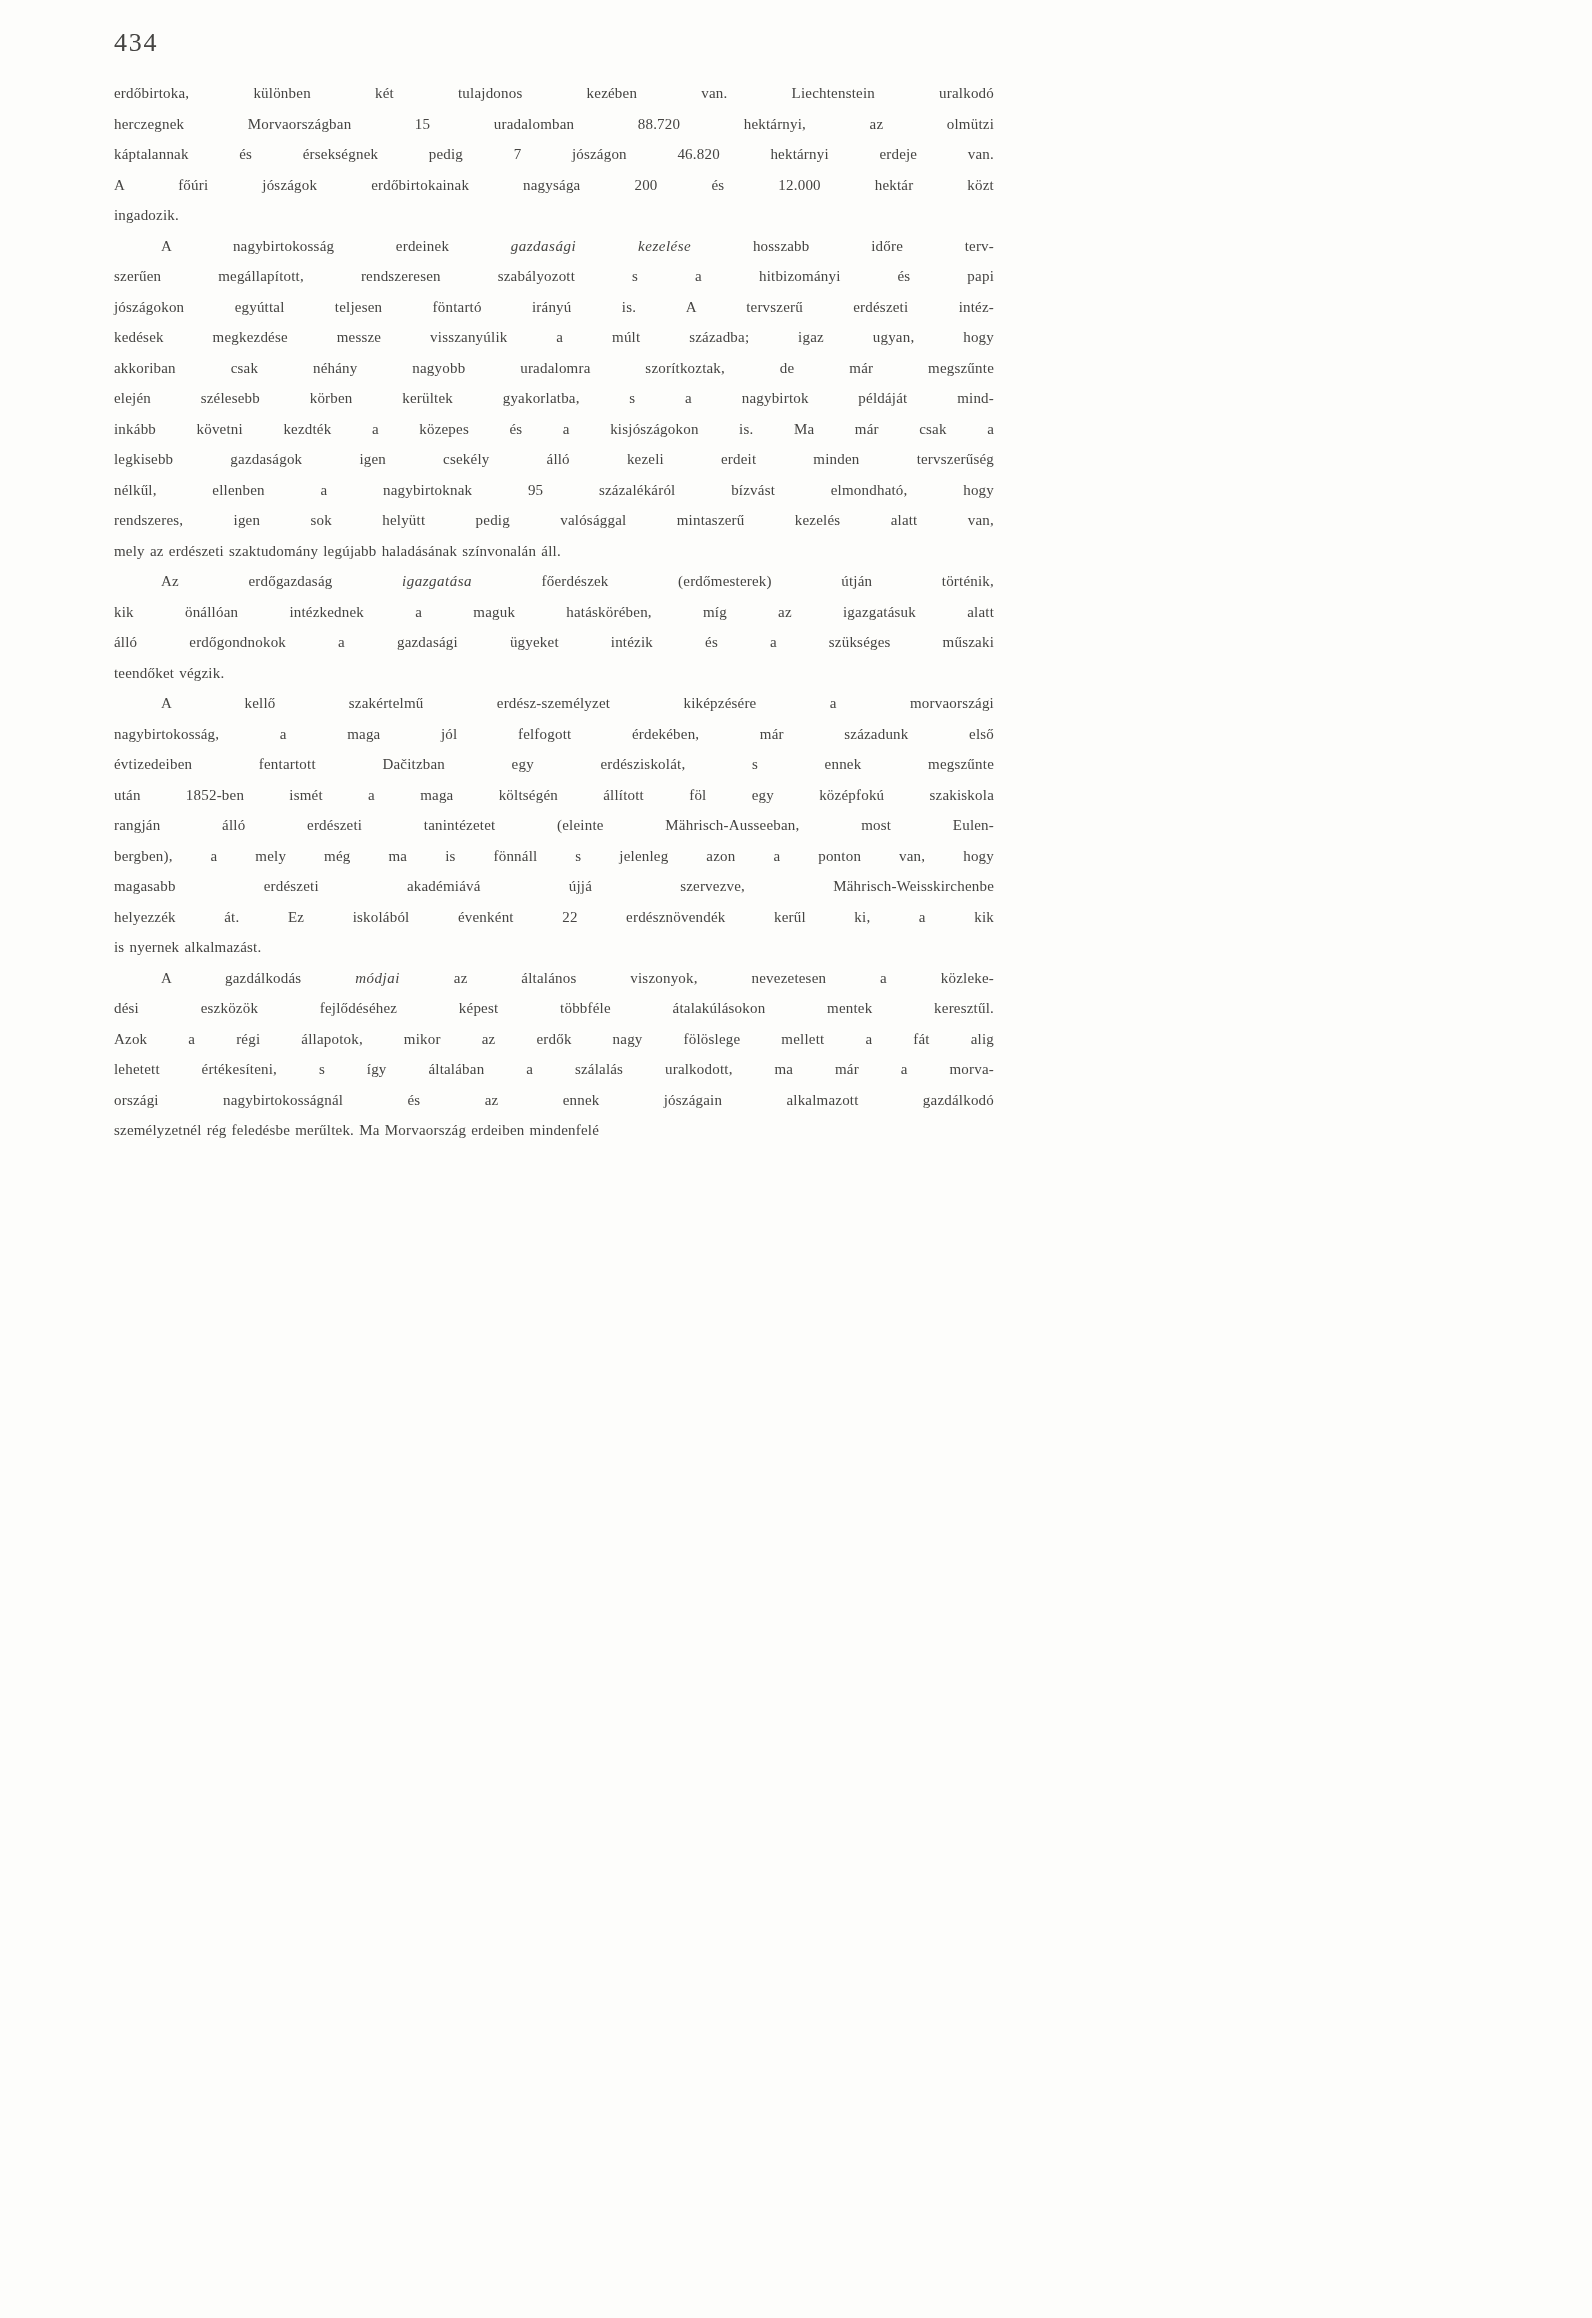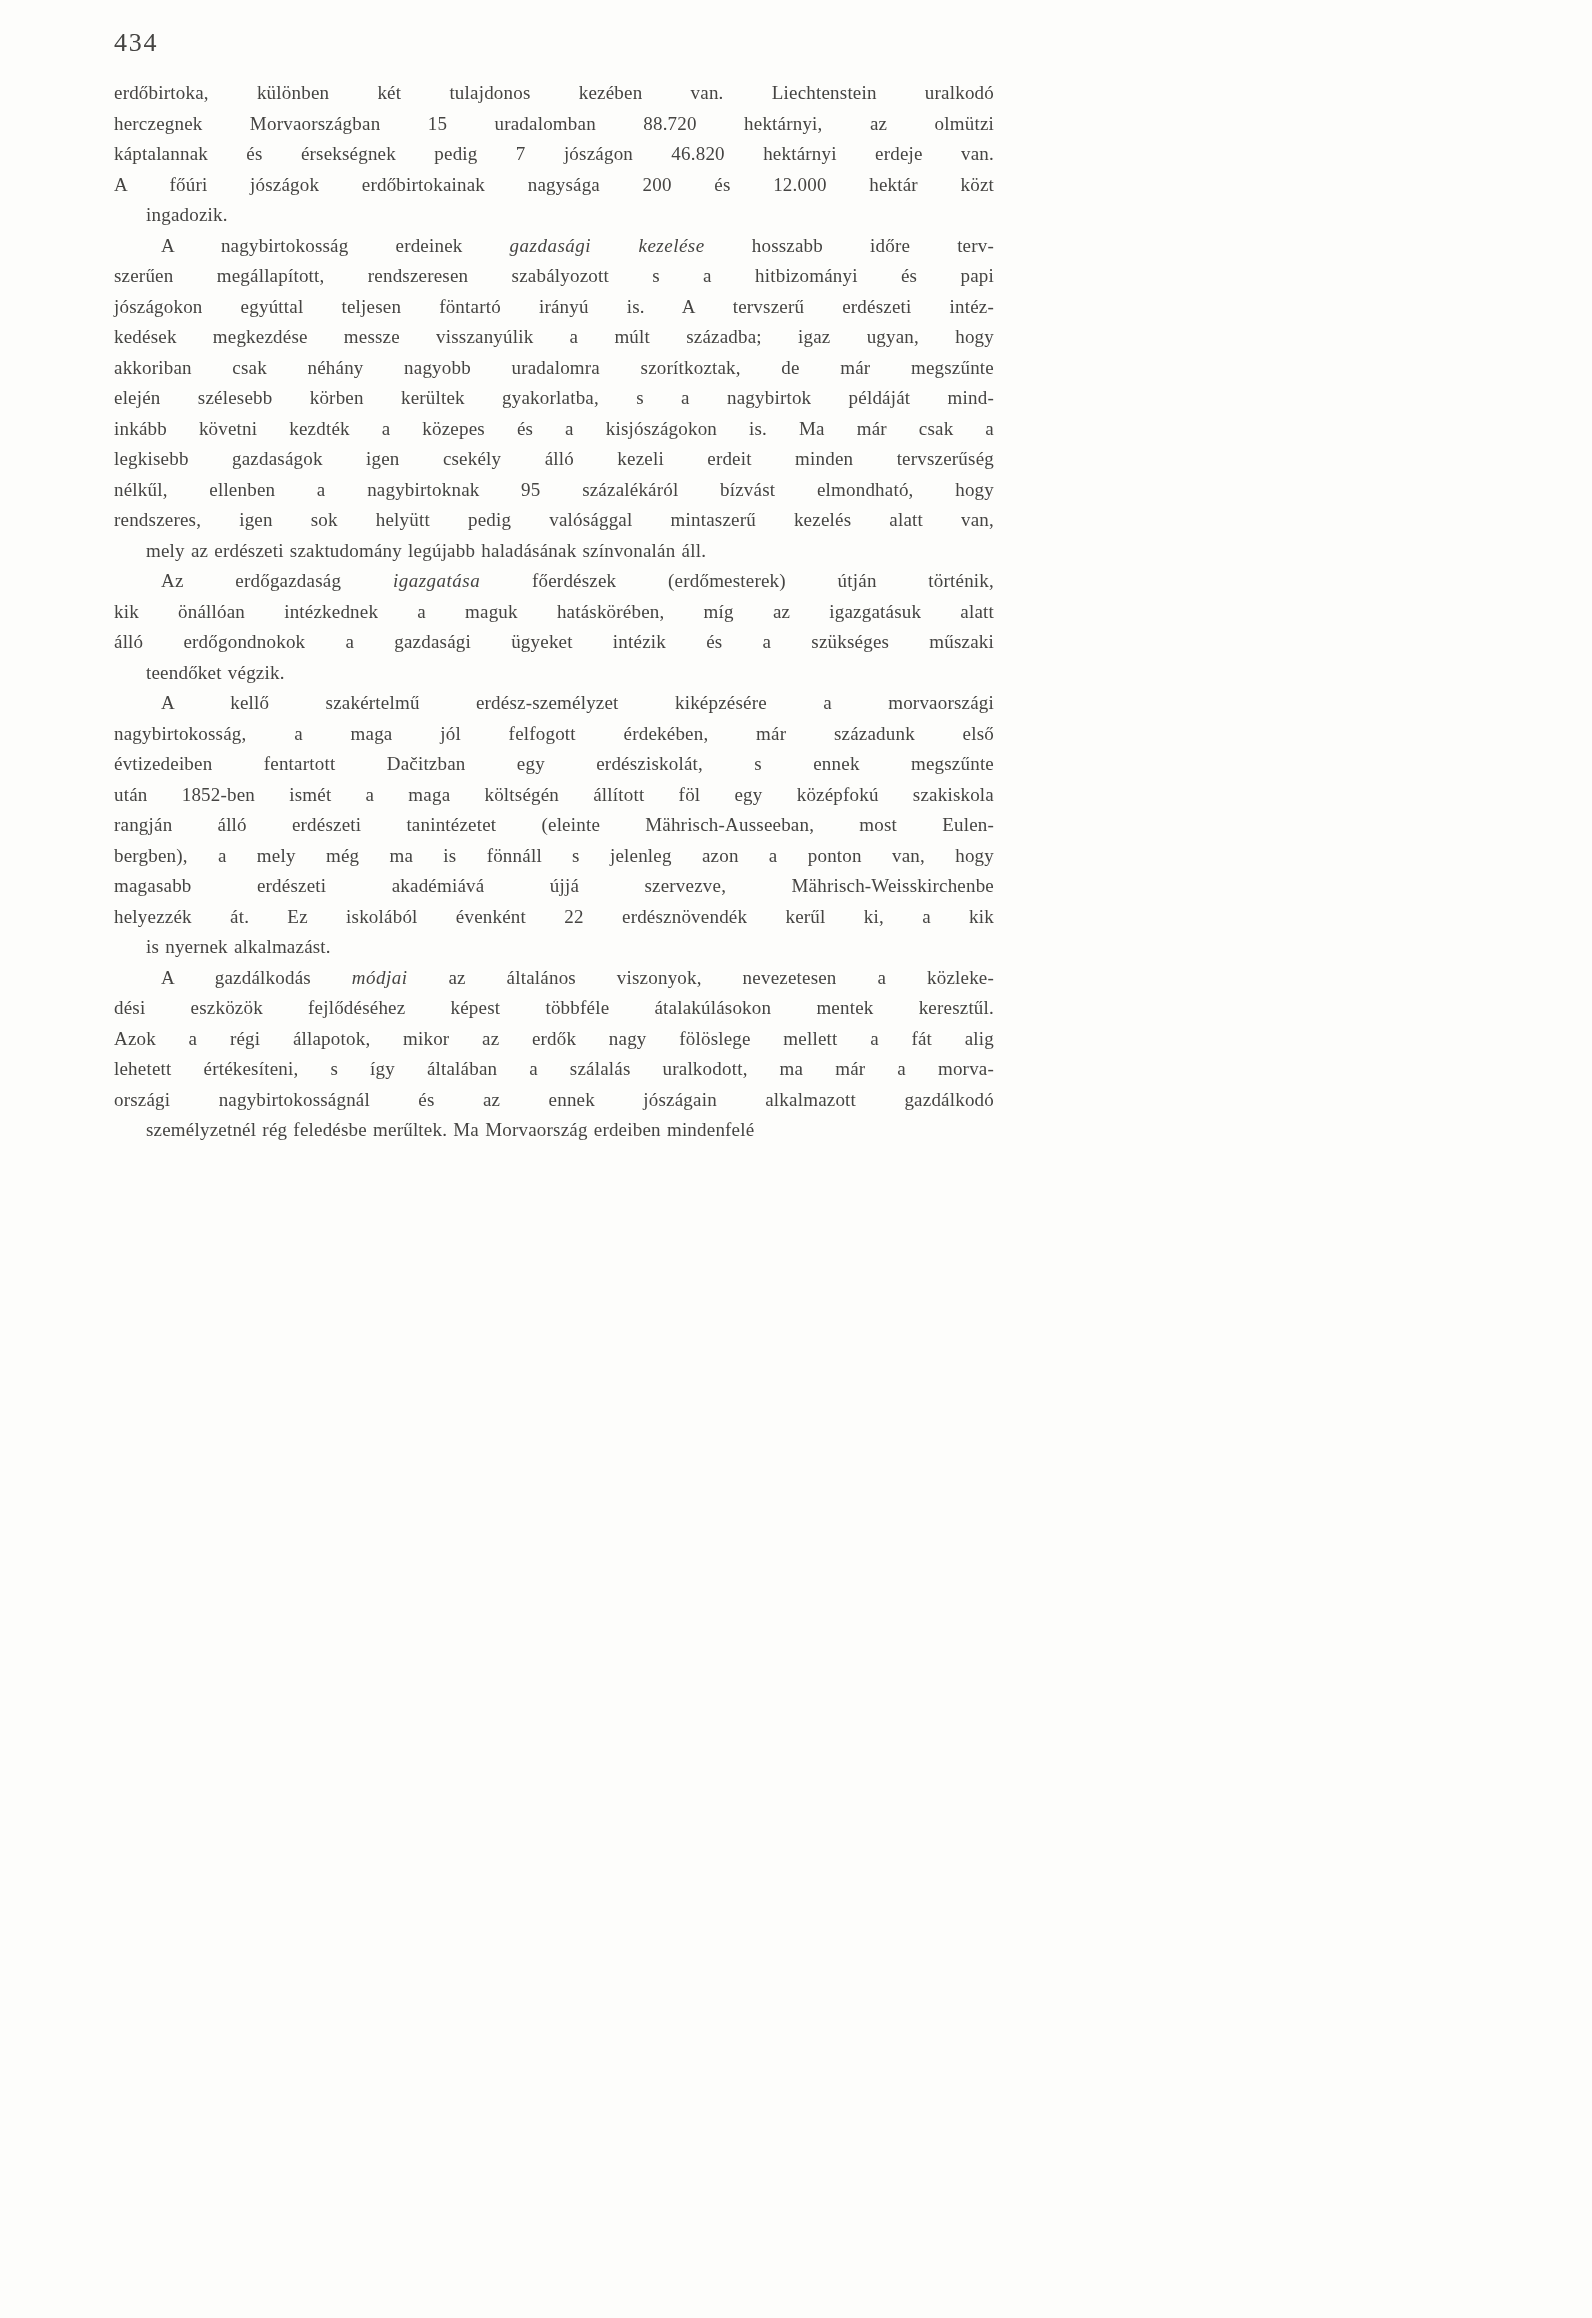--- a/index.html
+++ b/index.html
@@ -27,39 +27,38 @@
     top: 28px;
     font-size: 26px;
     letter-spacing: 1.7px;
     color: var(--ink);
   }
   .text-block {
     position: absolute;
     left: 114px;
     top: 78px;
     width: 880px;
-    font-size: 19px;
+    font-size: 15px;
     line-height: 30.5px;
     letter-spacing: 0.2px;
     word-spacing: 1.2px;
   }
   .paragraph {
     margin: 0;
     padding: 0;
   }
   .line {
     white-space: nowrap;
     text-align: justify;
     text-align-last: justify;
     min-height: 30.5px;
   }
   .line.last {
     text-align-last: left;
     white-space: normal;
-    margin-left: 32px;
   }
   .line.indent {
     text-indent: 47px;
   }
   .line i {
     font-style: italic;
     letter-spacing: 0.5px;
     margin-top: 31px;
   }
 </style>

